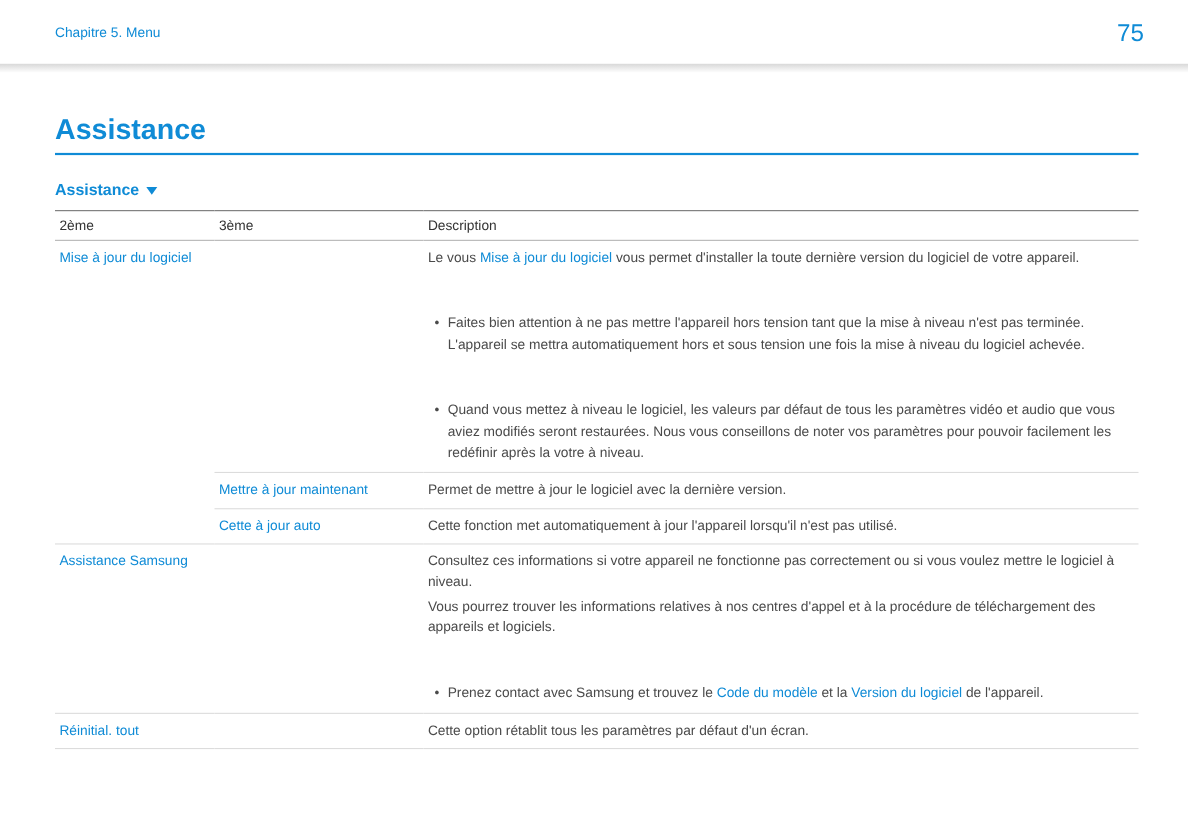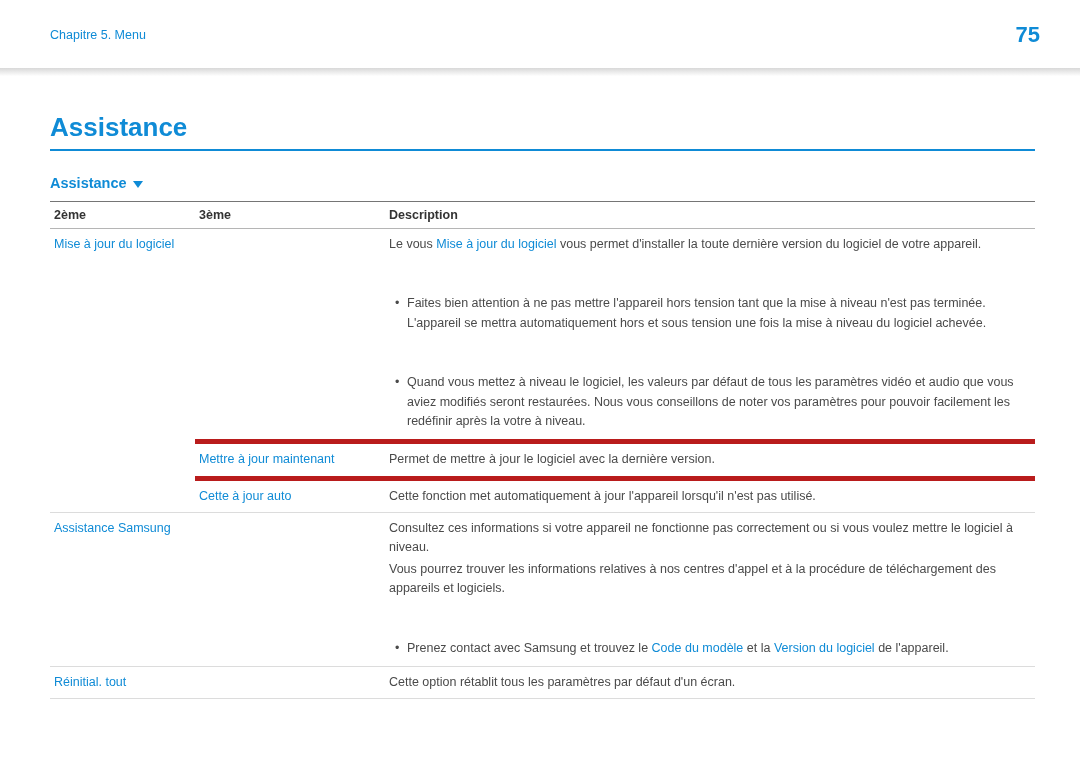--- a/index.html
+++ b/index.html
@@ -6,35 +6,35 @@
   body {
     font-family: Arial, Helvetica, sans-serif;
     font-size: 12.5px;
     color: #4a4a4a;
     background: #fff;
     width: 1080px;
     height: 763px;
     overflow: hidden;
   }
   .header-band {
-    height: 68px;
+    height: 58px;
     display: flex;
     justify-content: space-between;
     align-items: center;
     padding: 0 40px 0 50px;
     border-top: 2px solid #fff;
   }
   .chapter-label {
     color: #0f8bd6;
     font-size: 12.5px;
   }
   .page-number {
     color: #0f8bd6;
     font-size: 22px;
-    font-weight: 700;
+    font-weight: 400;
   }
   .header-grad {
     height: 8px;
     background: linear-gradient(to bottom, #d8d8d8 0%, #fefefe 100%);
   }
   .content {
     padding: 36px 45px 0 50px;
   }
   .page-title {
     color: #0f8bd6;
@@ -64,36 +64,36 @@
   table.menu-table {
     width: 100%;
     border-collapse: collapse;
     table-layout: fixed;
   }
   table.menu-table col.c2eme { width: 145px; }
   table.menu-table col.c3eme { width: 190px; }
   table.menu-table col.cdesc { width: auto; }
   table.menu-table thead th {
     text-align: left;
-    font-weight: 700;
+    font-weight: 400;
     color: #333;
     padding: 6px 4px;
     border-top: 1px solid #757575;
     border-bottom: 1px solid #b5b5b5;
     font-size: 12.5px;
   }
   table.menu-table td {
     padding: 6px 4px 6px 4px;
     vertical-align: top;
     border-bottom: 1px solid #dcdcdc;
     line-height: 1.55;
   }
   
   .row-inner-top td.col3, .row-inner-top td.coldesc {
-    border-top: 5px solid #b91c1c;
+    border-top: 1px solid #b91c1c;
   }
   .no-bottom td { border-bottom: none; }
   .label-link { color: #0f8bd6; }
   .inline-link { color: #0f8bd6; }
   ul.bullets {
     list-style: none;
     margin-top: 2px;
   }
   ul.bullets li {
     position: relative;

